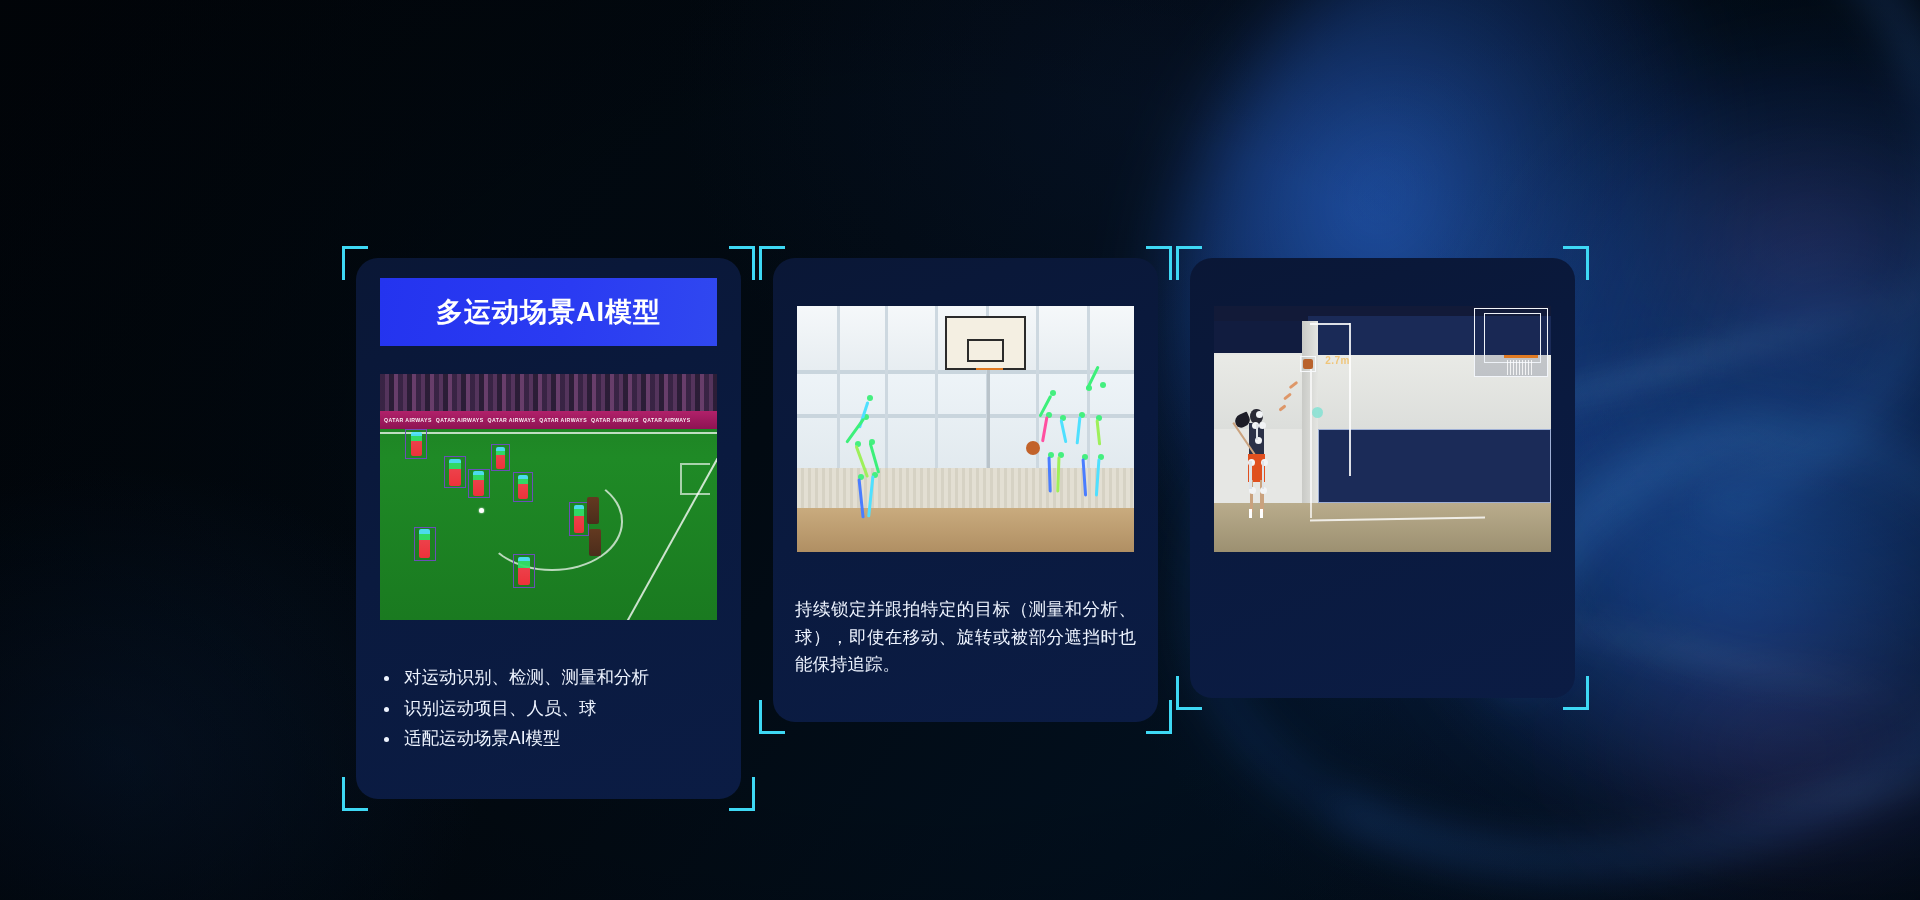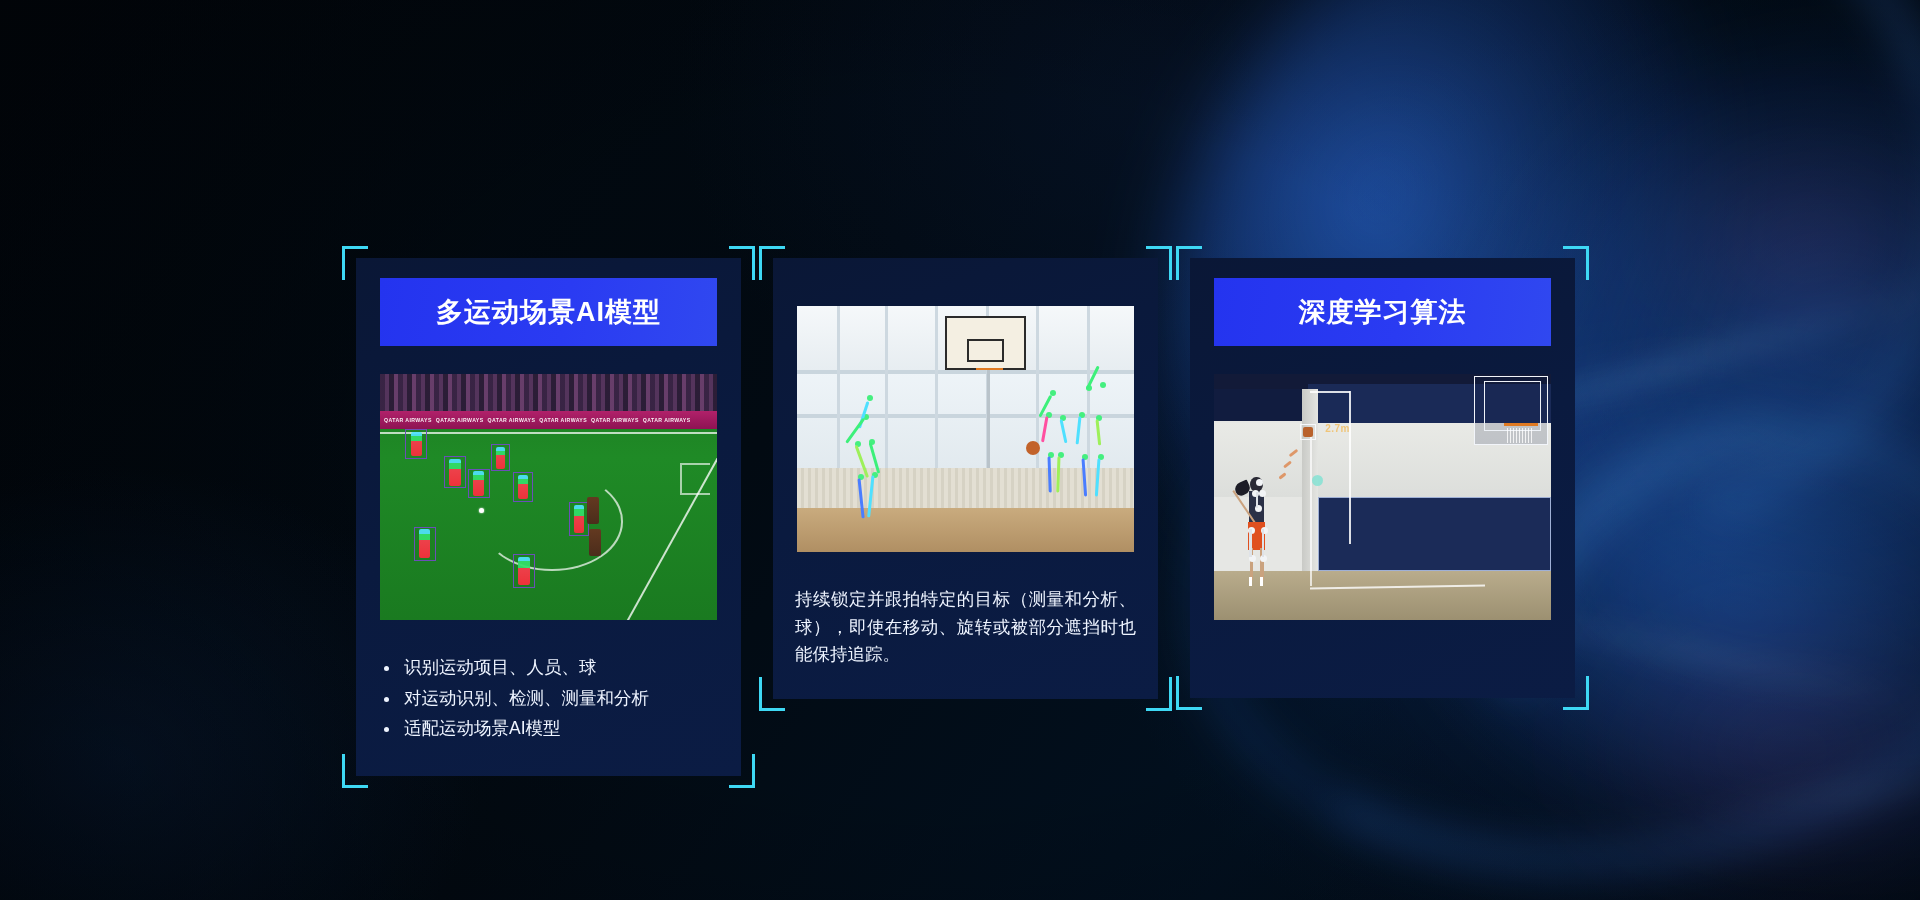--- a/index.html
+++ b/index.html
@@ -82,31 +82,32 @@
   .bk-bl { left:-14px; bottom:-12px; }
   .bk-bl .h { left:0; bottom:0; width:26px; }
   .bk-bl .v { left:0; bottom:0; height:34px; }
   .bk-br { right:-14px; bottom:-12px; }
   .bk-br .h { right:0; bottom:0; width:26px; }
   .bk-br .v { right:0; bottom:0; height:34px; }
 
   .panel {
     position:relative;
     background:linear-gradient(160deg,#0a1736 0%,#0a1a3f 48%,#0b1c44 100%);
-    padding:20px 0 0 0;
+    padding:20px 0 13px 0;
     min-height:440px;
+    border-radius:22px;
   }
   .card-title {
     height:68px; margin:0 24px;
     background:linear-gradient(100deg,#2434ef 0%,#2a3bf2 55%,#3048f0 100%);
     display:flex; align-items:center; justify-content:center;
     color:#fff; font-size:27px; font-weight:700; letter-spacing:1px;
   }
   .thumb {
-    margin:28px 24px 8px 24px; height:246px;
+    margin:28px 24px 18px 24px; height:246px;
     background:#000; overflow:hidden; position:relative;
   }
   .body-text {
     padding:26px 22px 30px 22px;
     color:#eef4ff; font-size:17.5px; line-height:1.58;
   }
   .body-text ul { list-style:none; }
   .body-text li { position:relative; padding-left:26px; margin-bottom:3px; white-space:nowrap; }
   .body-text li::before {
     content:""; position:absolute; left:6px; top:12px;
@@ -298,22 +299,22 @@
           <div class="det" style="left:10%;top:62%;width:6.5%;height:14%"></div>
           <div class="det" style="left:39.5%;top:73%;width:6.5%;height:14%"></div>
           <div class="det" style="left:56%;top:52%;width:6%;height:14%"></div>
           <div class="plain" style="left:61.5%;top:50%;width:3.5%;height:11%"></div>
           <div class="plain" style="left:62%;top:63%;width:3.5%;height:11%"></div>
         </div>
       </div>
 
       <div class="body-text">
         <ul>
+          <li>对运动识别、检测、测量和分析</li>
           <li>识别运动项目、人员、球</li>
-          <li>对运动识别、检测、测量和分析</li>
           <li>适配运动场景AI模型</li>
         </ul>
       </div>
     </div>
   </div>
 
   <div class="card">
     <div class="bracket bk-tl">
         <i class="h"></i>
         <i class="v"></i>
@@ -417,21 +418,20 @@
     <div class="bracket bk-bl">
         <i class="h"></i>
         <i class="v"></i>
       </div>
     <div class="bracket bk-br">
         <i class="h"></i>
         <i class="v"></i>
       </div>
 
     <div class="panel">
-      <div class="card-title">深度学习算法</div>
 
       <div class="thumb">
         <div class="court">
           <div class="topband"></div>
           <div class="navy1"></div>
           <div class="navy2"></div>
           <div class="wallmid"></div>
           <div class="pillar"></div>
           <div class="pad"></div>
           <div class="floor3"></div>

